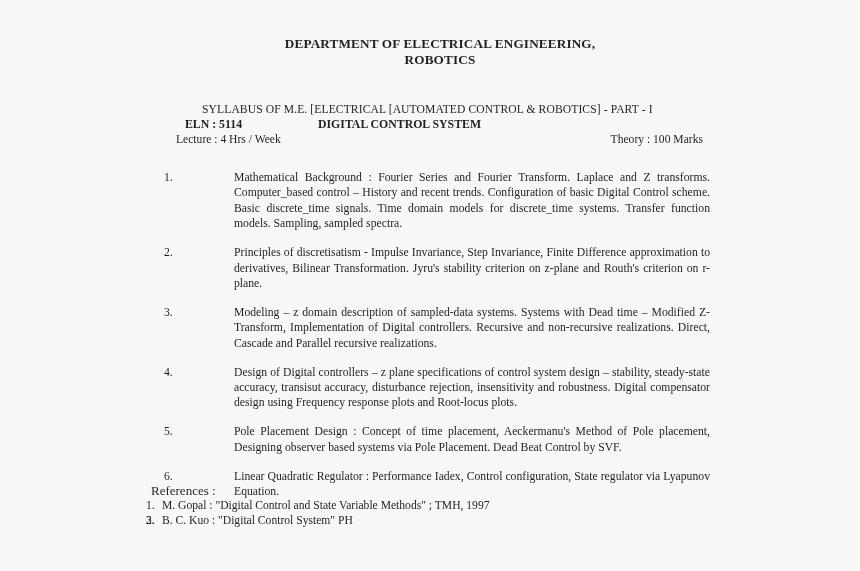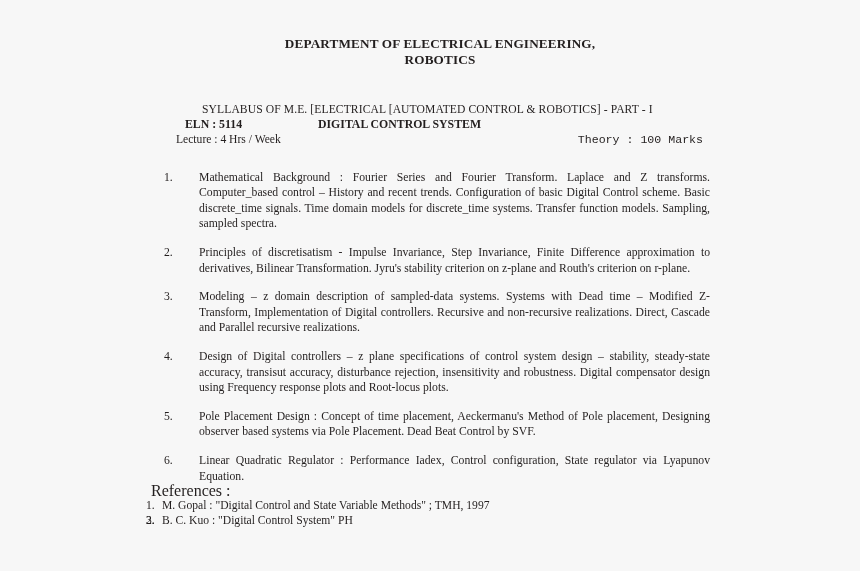--- a/index.html
+++ b/index.html
@@ -69,21 +69,20 @@
     width: 527px;
     font-size: 11.6px;
     line-height: 15px;
     white-space: nowrap;
   }
   .meta-row .meta-left {
     float: left;
   }
   .meta-row .meta-right {
     float: right;
-    font-family: Liberation Mono, monospace;
   }
   .meta-row::after {
     content: "";
     display: block;
     clear: both;
   }
   .meta-row-1 { top: 132px; }
   .meta-row-2 { top: 147px; }
 
   
@@ -105,34 +104,35 @@
   .topic .topic-num {
     position: absolute;
     left: 0;
     top: 0;
     width: 28px;
     text-align: left;
     font-size: 11.7px;
   }
   .topic .topic-text {
     display: block;
+    margin-left: 35px;
   }
 
   
   .references {
     position: absolute;
     left: 146px;
     top: 483px;
     width: 570px;
     font-size: 11.6px;
   }
   .references-title {
     margin-left: 5px;
     line-height: 15px;
-    font-size: 16px;
+    font-size: 13px;
   }
   .ref-item {
     position: relative;
     padding-left: 16px;
     line-height: 15.3px;
     white-space: nowrap;
     font-size: 11.6px;
   }
   .ref-item .ref-num {
     position: absolute;

